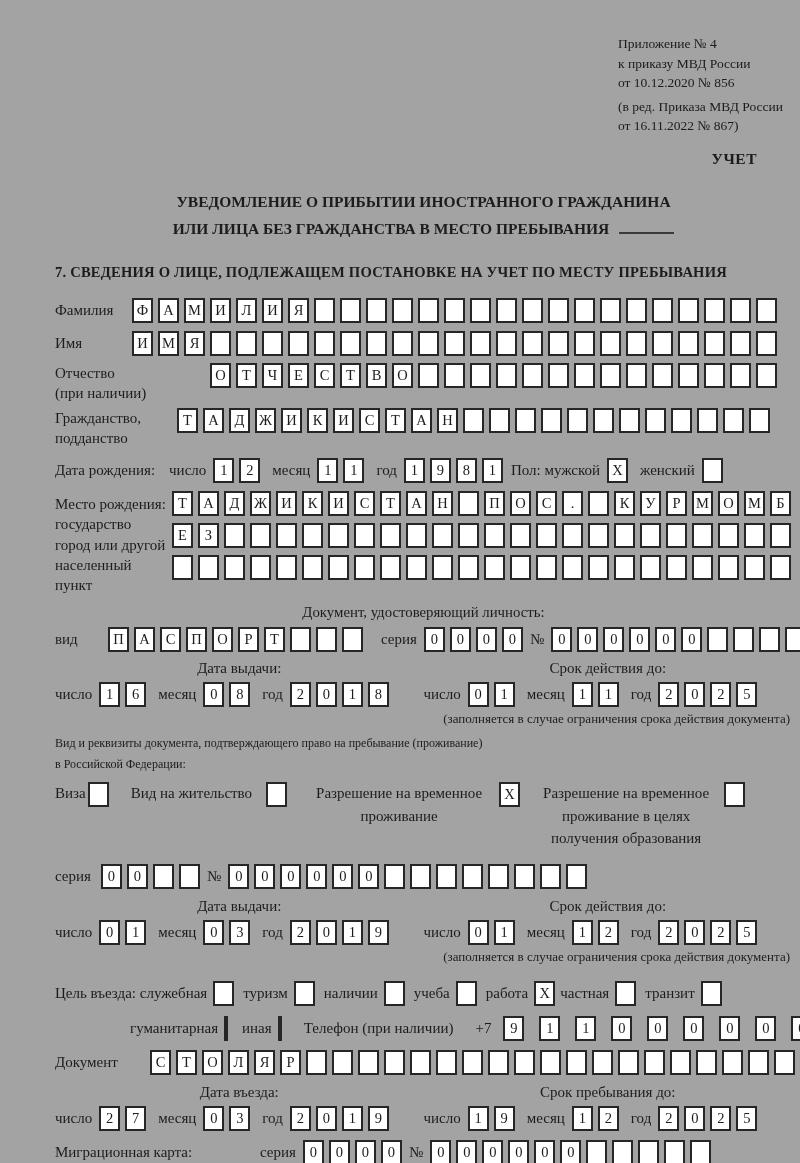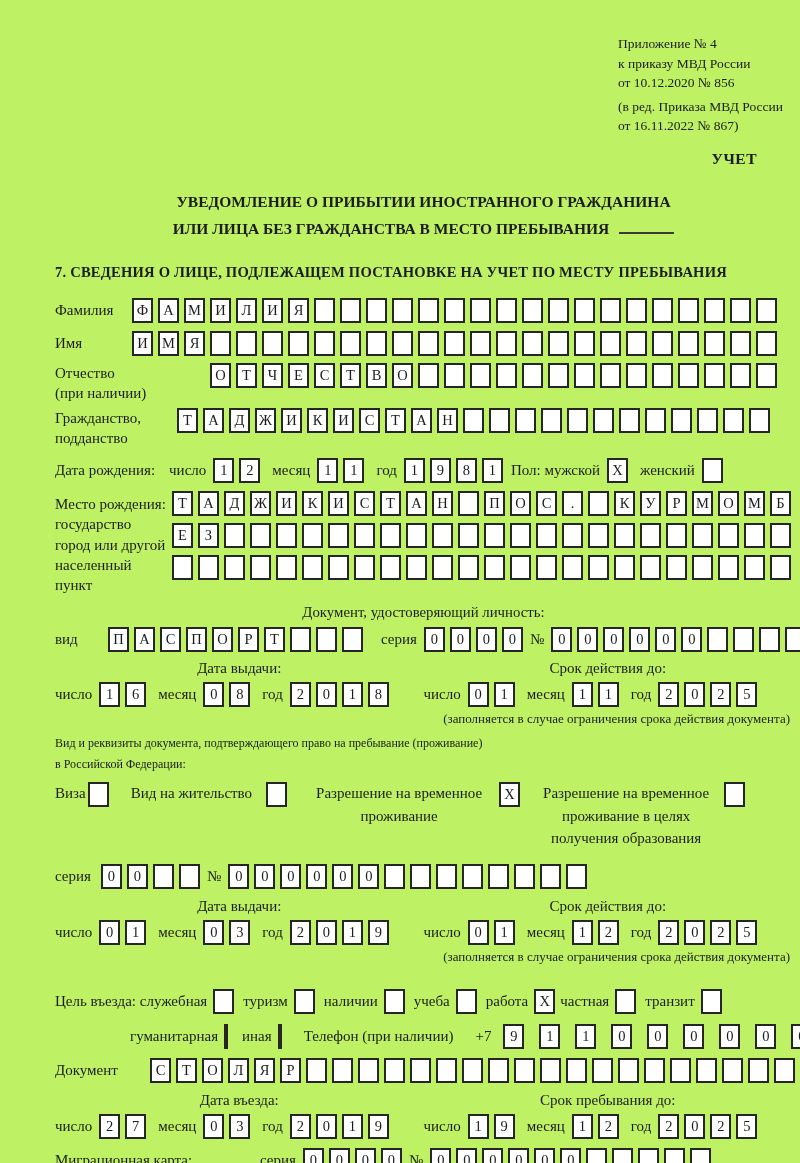--- a/index.html
+++ b/index.html
@@ -1,18 +1,18 @@
 <!DOCTYPE html>
 <html lang="ru"><head>
 <meta charset="utf-8">
 <style>
   html,body{margin:0;padding:0;background:#fff;}
   .page{
     width:800px;height:1163px;box-sizing:border-box;
-    background:#bef264;color:#1c1c1c;
+    background:#a3a3a3;color:#1c1c1c;
     font-family:"Liberation Serif", serif;
     padding:34px 8px 0 55px;
     overflow:hidden;position:relative;
   }
   
   .hdr{margin-left:563px;width:190px;font-size:13.5px;line-height:1.45;}
   .hdr .hl{white-space:nowrap;}
   .hdr .gap{margin-top:4px;}
   .forma{margin:14px 35px 0 0;text-align:right;font-weight:bold;font-size:15.5px;letter-spacing:.5px;}
   
@@ -38,21 +38,21 @@
   .twocol > span{flex:0 0 50%;text-align:center;font-size:15px;}
   .daterow{display:flex;align-items:center;margin-top:5px;}
   .daterow > .dg{flex:0 0 50%;white-space:nowrap;}
   .note-r{text-align:right;font-size:13px;margin-top:4px;padding-right:2px;}
   .plain{font-size:12px;margin-top:9px;}
   
   .permits{display:flex;align-items:flex-start;margin-top:10px;font-size:15px;}
   .permit-item{display:flex;align-items:flex-start;}
   .permit-item .plbl{text-align:center;line-height:1.5;}
   .permit-item .box{margin:0 0 0 7px;}
-  .purpose{display:flex;align-items:center;flex-wrap:nowrap;margin-top:24px;font-size:15px;white-space:nowrap;}
+  .purpose{display:flex;align-items:center;flex-wrap:nowrap;margin-top:16px;font-size:15px;white-space:nowrap;}
   .purpose .box{margin:0 9px 0 6px;}
   .purpose .box:last-child{margin-right:0;}
 </style>
 </head>
 <body>
 
 <div class="page">
 
   <div class="hdr">
     <div class="hl">Приложение № 4</div>

